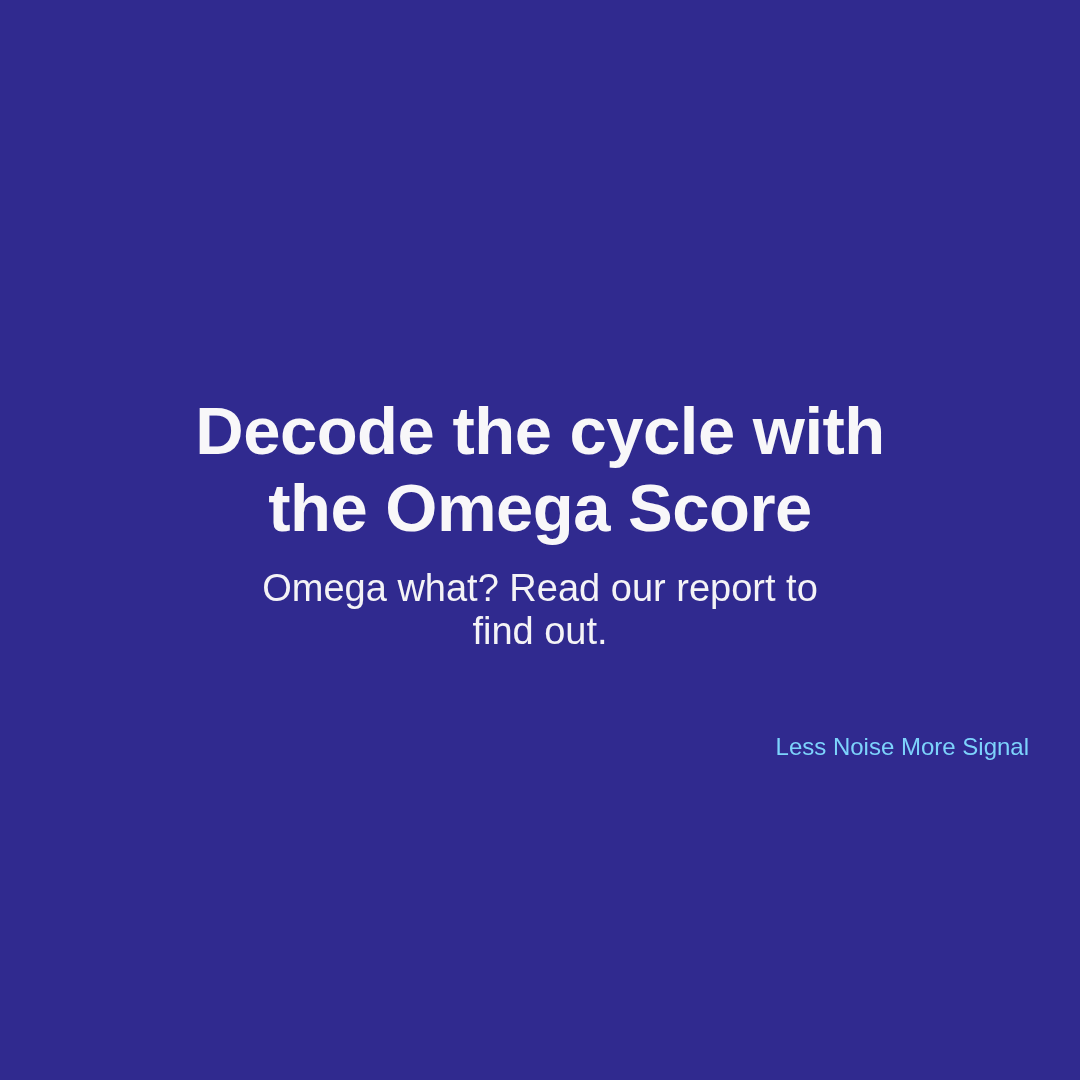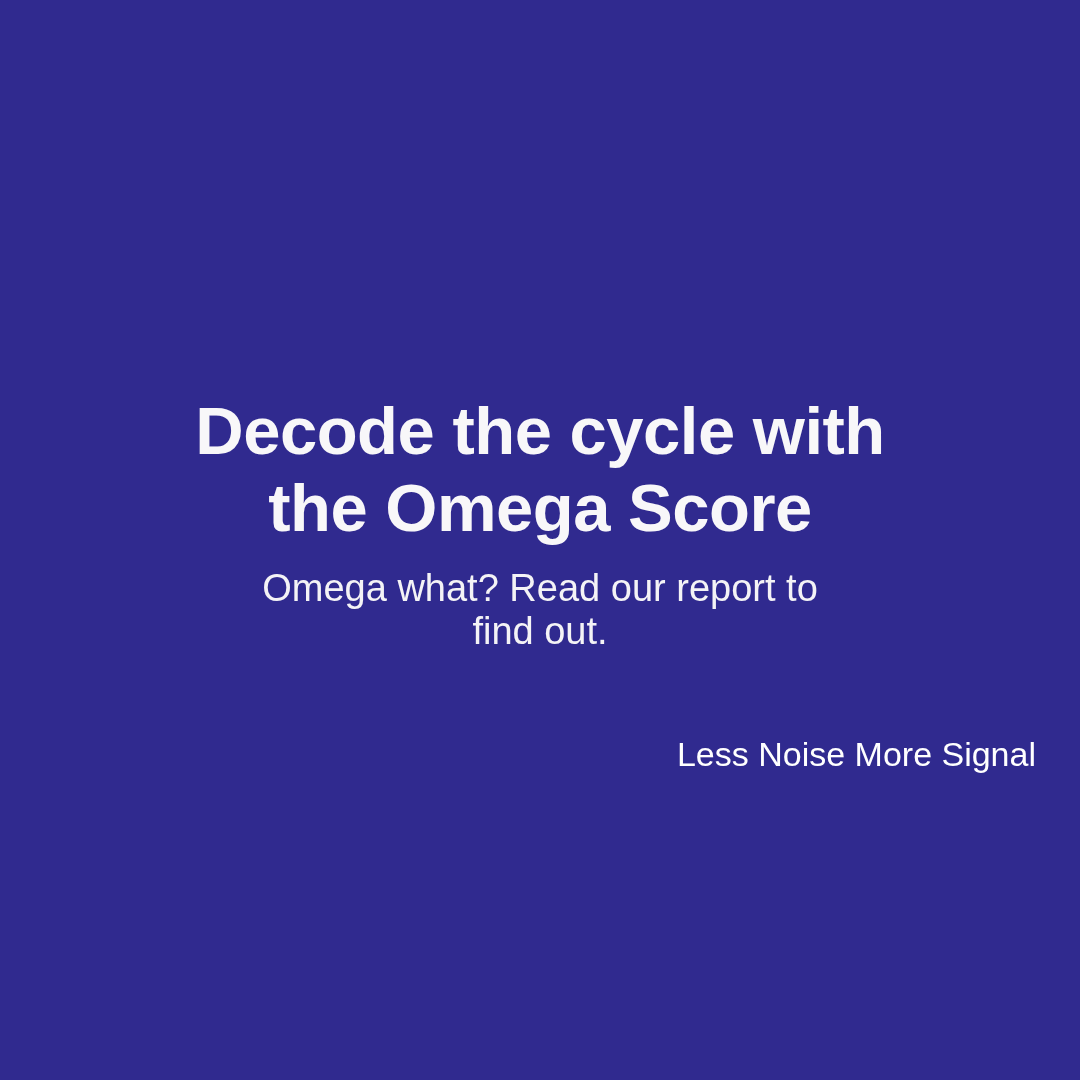--- a/index.html
+++ b/index.html
@@ -63,26 +63,26 @@
 
   
   .footer {
     position: absolute;
     right: 40px;
     bottom: 26px;
     text-align: right;
   }
 
   .footer-brand {
-    margin: 4px;
-    font-size: 34px;
+    margin: 11px;
+    font-size: 24px;
     font-weight: 400;
     line-height: 40px;
     letter-spacing: 0px;
-    color: #ffffff;
+    color: #7dd3fc;
     white-space: nowrap;
   }
 </style>
 </head>
 <body>
 
 <div class="poster">
 
   <div class="message-block">
     <h1 class="headline">Decode the cycle with the Omega Score</h1>

